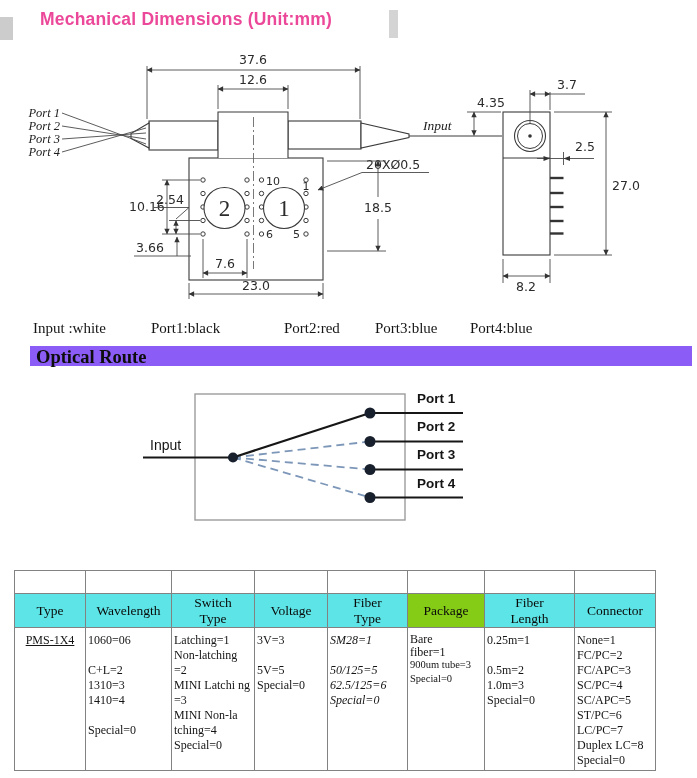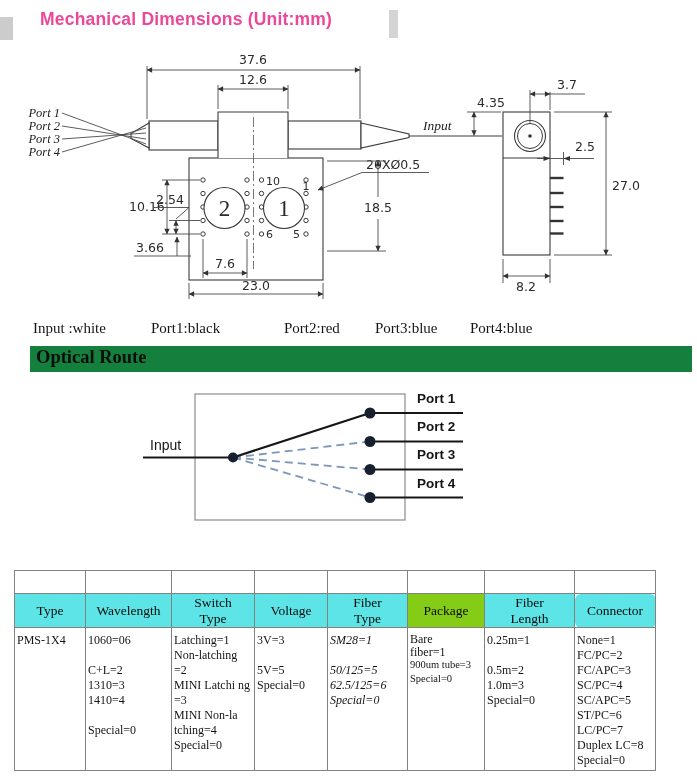--- a/index.html
+++ b/index.html
@@ -6,21 +6,21 @@
   #page{position:relative;width:697px;height:778px;background:#fff;overflow:hidden;
         font-family:"Liberation Sans",sans-serif;color:#111;}
 
   .h-sans{position:absolute;font-family:"Liberation Sans",sans-serif;font-weight:bold;
           font-size:17.5px;color:#ec4899;letter-spacing:.2px;}
   .artifact{position:absolute;background:#cccccc;}
 
   .legend-item{position:absolute;top:320px;font-family:"Liberation Serif",serif;
                font-size:15px;color:#151515;white-space:nowrap;}
 
-  .bar2{position:absolute;left:30px;top:346px;width:662px;height:26px;background:#15803d;}
+  .bar2{position:absolute;left:30px;top:346px;width:662px;height:20px;background:#8b5cf6;}
   .bar2 span{position:absolute;left:6px;top:1px;font-family:"Liberation Serif",serif;
              font-weight:bold;font-size:18.5px;color:#0d0d0d;}
 
   svg{position:absolute;left:0;top:0;}
   .shape{fill:#ffffff;stroke:#3a3a3a;stroke-width:1.1;}
   .dl{stroke:#3a3a3a;stroke-width:1;fill:none;}
   .thin{stroke:#4a4a4a;stroke-width:.9;fill:none;}
   .dim-t{font-family:"DejaVu Sans",sans-serif;font-size:12.5px;fill:#2b2b2b;}
   .dim-s{font-family:"DejaVu Sans",sans-serif;font-size:11px;fill:#2b2b2b;}
   .port-t{font-family:"Liberation Serif",serif;font-style:italic;font-size:12.5px;fill:#1c1c1c;}
@@ -31,21 +31,21 @@
 
   table.order{position:absolute;left:14px;top:570px;width:641px;border-collapse:collapse;
               font-family:"Liberation Serif",serif;table-layout:fixed;}
   table.order td,table.order th{border:1px solid #828282;}
   table.order th{font-size:13.5px;font-weight:normal;text-align:center;vertical-align:middle;
                  white-space:pre-line;height:31px;line-height:1.15;color:#0a0a0a;}
   table.order td{font-size:12px;vertical-align:top;white-space:pre-line;line-height:1.25;
                  color:#141414;padding:5px 2px 2px 2px;}
   tr.spacer td{height:22px;padding:0;}
   tr.body td{height:128px;}
-  td.c-type{padding-top:9px;}
+  td.c-type{text-align:center;padding-top:9px;text-decoration:underline;}
   td.c-wl{padding-left:10px;}
   td.c-sw{padding-left:5px;line-height:1.22;}
   td.c-v{padding-left:7px;margin-top:32px;}
   td.c-ft{padding-left:5px;font-style:italic;}
   td.c-pk{text-align:left;font-family:Liberation Serif, serif;}
   td.c-pk .pk1{line-height:1.05;}
   td.c-pk .pk2{font-size:10.5px;line-height:1.35;}
   td.c-fl{padding-left:6px;}
   td.c-cn{padding-left:7px;line-height:1.17;}
 </style>
@@ -282,21 +282,21 @@
       <th style="background: rgb(93, 228, 230);">Type</th>
       <th style="background: rgb(93, 228, 230);">Wavelength</th>
       <th style="background: rgb(93, 228, 230);">Switch
 Type</th>
       <th style="background: rgb(93, 228, 230);">Voltage</th>
       <th style="background: rgb(93, 228, 230);">Fiber
 Type</th>
       <th style="background: #84cc16;">Package</th>
       <th style="background: rgb(93, 228, 230);">Fiber
 Length</th>
-      <th style="background: rgb(93, 228, 230); border-radius: 6px;">Connector</th>
+      <th style="background: rgb(93, 228, 230);">Connector</th>
     </tr>
     <tr class="body">
       <td class="c-type">PMS-1X4</td>
       <td class="c-wl">1060=06
 
 C+L=2
 1310=3
 1410=4
 
 Special=0</td>

